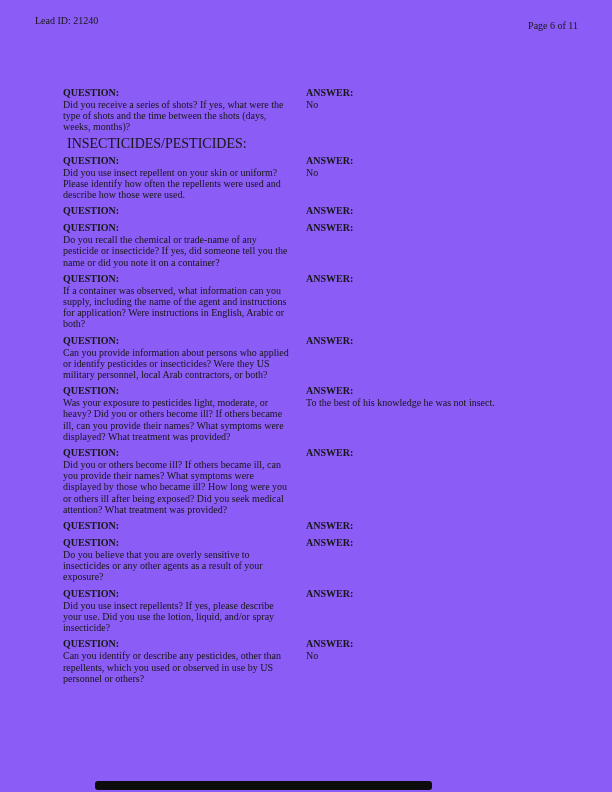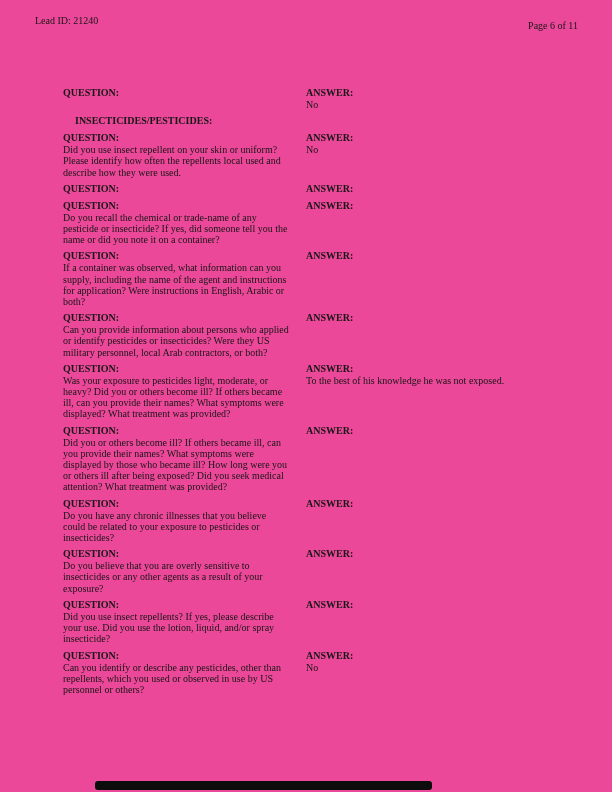--- a/index.html
+++ b/index.html
@@ -5,21 +5,21 @@
   html, body {
     margin: 0;
     padding: 0;
     background: #9a9a9a;
   }
   .page {
     position: relative;
     width: 612px;
     height: 792px;
     margin: 0 auto;
-    background: #ec4899;
+    background: #8b5cf6;
     color: #161616;
     font-family: "Liberation Serif", serif;
     overflow: hidden;
   }
   .header {
     position: absolute;
     top: 15px;
     left: 35px;
     right: 34px;
     display: flex;
@@ -42,24 +42,24 @@
   .label {
     font-weight: bold;
     font-size: 10px;
     line-height: 12px;
   }
   .text {
     font-size: 10px;
     line-height: 11.2px;
   }
   .section-heading {
-    font-weight: bold;
-    font-size: 10px;
+    font-weight: normal;
+    font-size: 14px;
     line-height: 12px;
-    margin: 3px 0 5px 12px;
+    margin: 3px 0 5px 4px;
   }
   .scan-bar {
     position: absolute;
     left: 95px;
     bottom: 2px;
     width: 337px;
     height: 9px;
     background: #0c0c0c;
     border-radius: 3px;
   }
@@ -72,33 +72,34 @@
   <div class="header">
     <span>Lead ID: 21240</span>
     <span class="page-label">Page 6 of 11</span>
   </div>
 
   <div class="content">
 
     <div class="qa">
       <div class="qcell">
         <div class="label">QUESTION:</div>
+        <div class="text">Did you receive a series of shots?  If yes, what were the type of shots and the time between the shots (days, weeks, months)?</div>
       </div>
       <div class="acell">
         <div class="label">ANSWER:</div>
         <div class="text">No</div>
       </div>
     </div>
 
     <div class="section-heading">INSECTICIDES/PESTICIDES:</div>
 
     <div class="qa">
       <div class="qcell">
         <div class="label">QUESTION:</div>
-        <div class="text">Did you use insect repellent on your skin or uniform?  Please identify how often the repellents local used and describe how they were used.</div>
+        <div class="text">Did you use insect repellent on your skin or uniform?  Please identify how often the repellents were used and describe how those were used.</div>
       </div>
       <div class="acell">
         <div class="label">ANSWER:</div>
         <div class="text">No</div>
       </div>
     </div>
 
     <div class="qa">
       <div class="qcell">
         <div class="label">QUESTION:</div>
@@ -142,39 +143,38 @@
       </div>
     </div>
 
     <div class="qa">
       <div class="qcell">
         <div class="label">QUESTION:</div>
         <div class="text">Was your exposure to pesticides light, moderate, or heavy?  Did you or others become ill?  If others became ill, can you provide their names?  What symptoms were displayed?  What treatment was provided?</div>
       </div>
       <div class="acell">
         <div class="label">ANSWER:</div>
-        <div class="text">To the best of his knowledge he was not exposed.</div>
+        <div class="text">To the best of his knowledge he was not insect.</div>
       </div>
     </div>
 
     <div class="qa">
       <div class="qcell">
         <div class="label">QUESTION:</div>
         <div class="text">Did you or others become ill?  If others became ill, can you provide their names?  What symptoms were displayed by those who became ill?  How long were you or others ill after being exposed?  Did you seek medical attention?  What treatment was provided?</div>
       </div>
       <div class="acell">
         <div class="label">ANSWER:</div>
         <div class="text"></div>
       </div>
     </div>
 
     <div class="qa">
       <div class="qcell">
         <div class="label">QUESTION:</div>
-        <div class="text">Do you have any chronic illnesses that you believe could be related to your exposure to pesticides or insecticides?</div>
       </div>
       <div class="acell">
         <div class="label">ANSWER:</div>
         <div class="text"></div>
       </div>
     </div>
 
     <div class="qa">
       <div class="qcell">
         <div class="label">QUESTION:</div>

